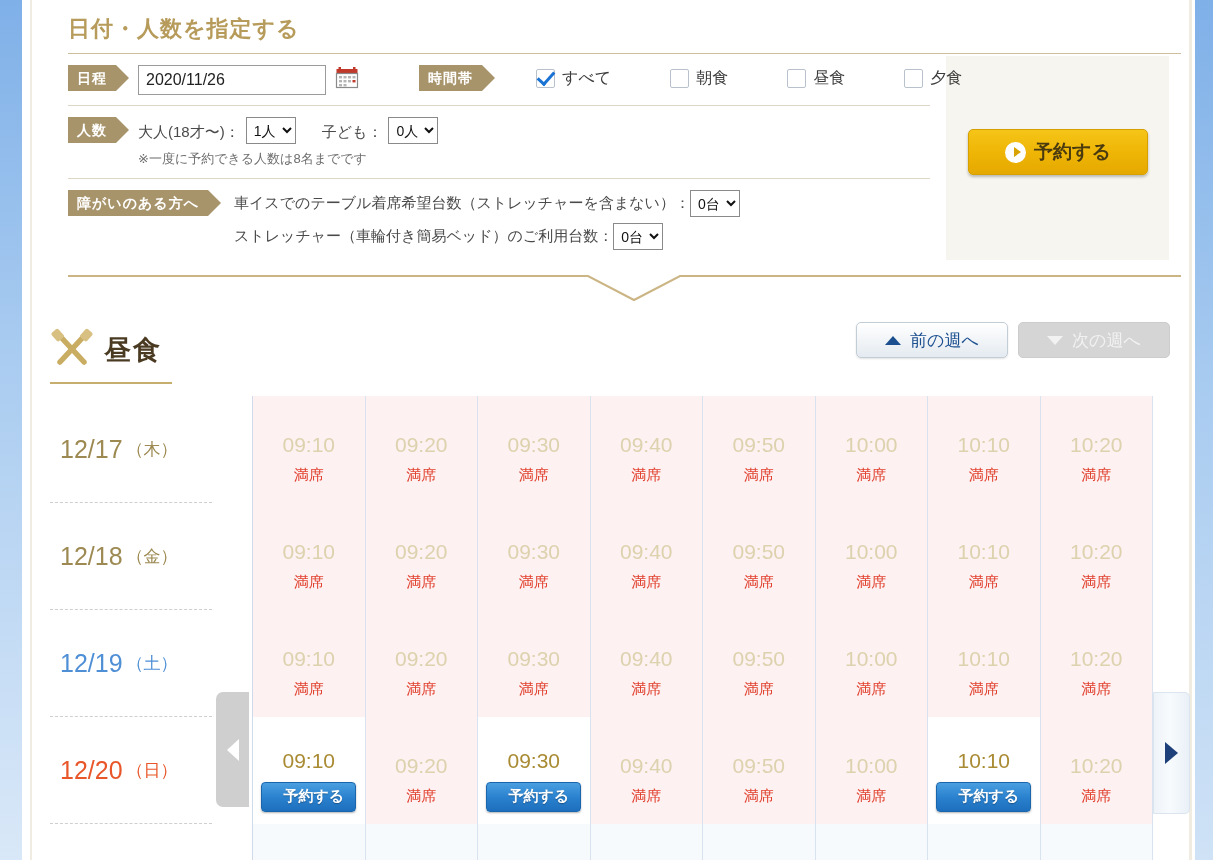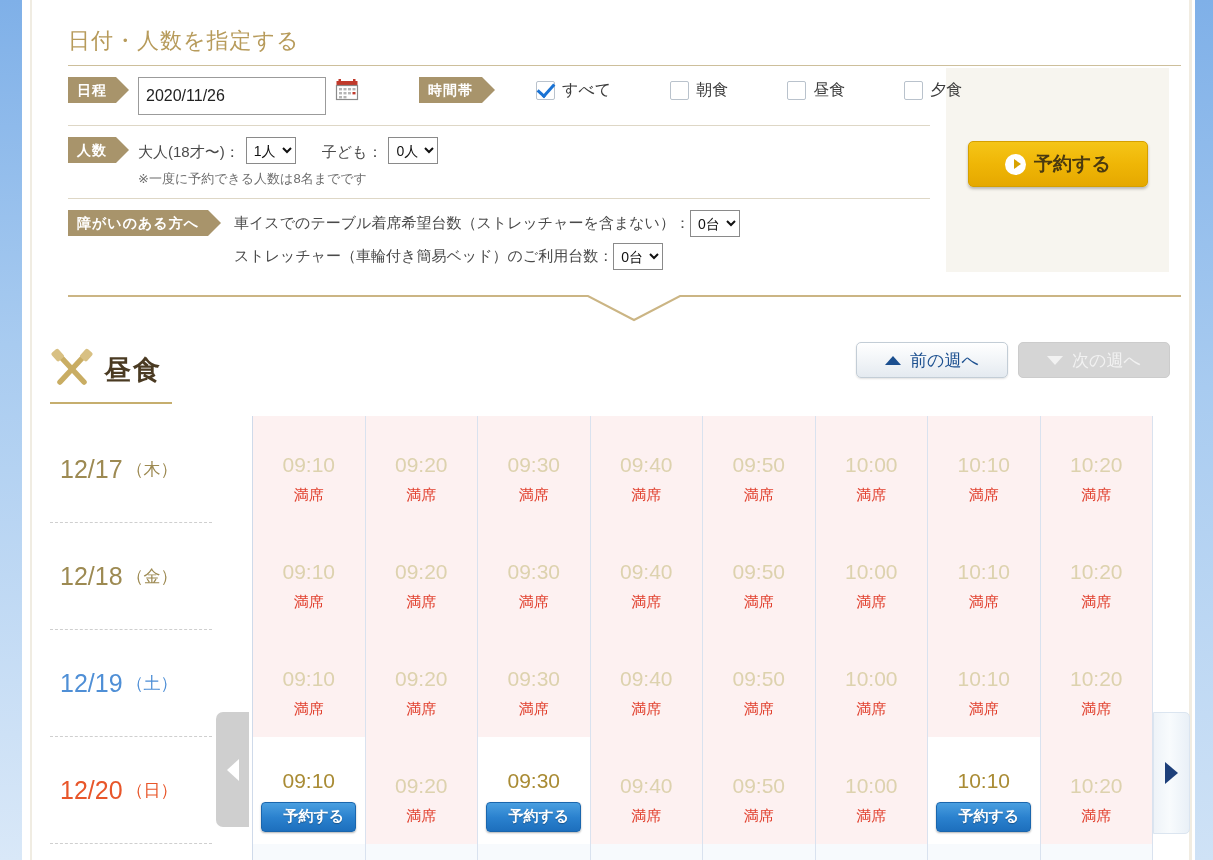--- a/index.html
+++ b/index.html
@@ -41,22 +41,22 @@
 
   .content {
     position: absolute; left: 32px; top: 0; width: 1157px; height: 860px;
     background: #ffffff;
   }
 
   
   .panel { position: relative; padding: 0 18px 0 18px; }
   .panel-title {
     font-size: 22px; color: #b79b5b; letter-spacing: 1px;
-    padding: 14px 0 9px 0; font-weight: normal;
-    margin: 12px 0 0 18px;
+    padding: 14px 0 9px 0; font-weight: bold;
+    margin: 0 0 0 18px;
   }
   .hr-gold {
     height: 1px; background: #cdbf9b; margin: 0 0 0 18px; width: 1113px;
   }
   .hr-thin {
     height: 1px; background: #ded7c6; margin-left: 18px; width: 862px;
   }
 
   .row { position: relative; display: flex; align-items: flex-start; padding: 11px 0 10px 18px; }
 
@@ -70,21 +70,21 @@
   }
   .tag::after {
     content: ""; position: absolute; right: -13px; top: 0;
     border-top: 13px solid transparent;
     border-bottom: 13px solid transparent;
     border-left: 13px solid #a8946b;
   }
   .tag-gap { width: 22px; flex: none; }
 
   .date-input {
-    width: 188px; height: 38px; border: 1px solid #9b9b9b;
+    width: 188px; height: 30px; border: 1px solid #9b9b9b;
     font-size: 16px; color: #222; padding: 2px 7px; background: #fff;
     font-family: "Liberation Sans", sans-serif;
   }
   .cal-icon { margin-left: 9px; margin-top: 1px; flex: none; cursor: pointer; }
 
   .chk-wrap { display: flex; align-items: center; margin-right: 27px; padding-left: 32px; }
   .chk {
     width: 19px; height: 19px; border: 1px solid #b9c2cc; background: #fff;
     border-radius: 2px; position: relative; flex: none; margin-right: 7px;
   }

